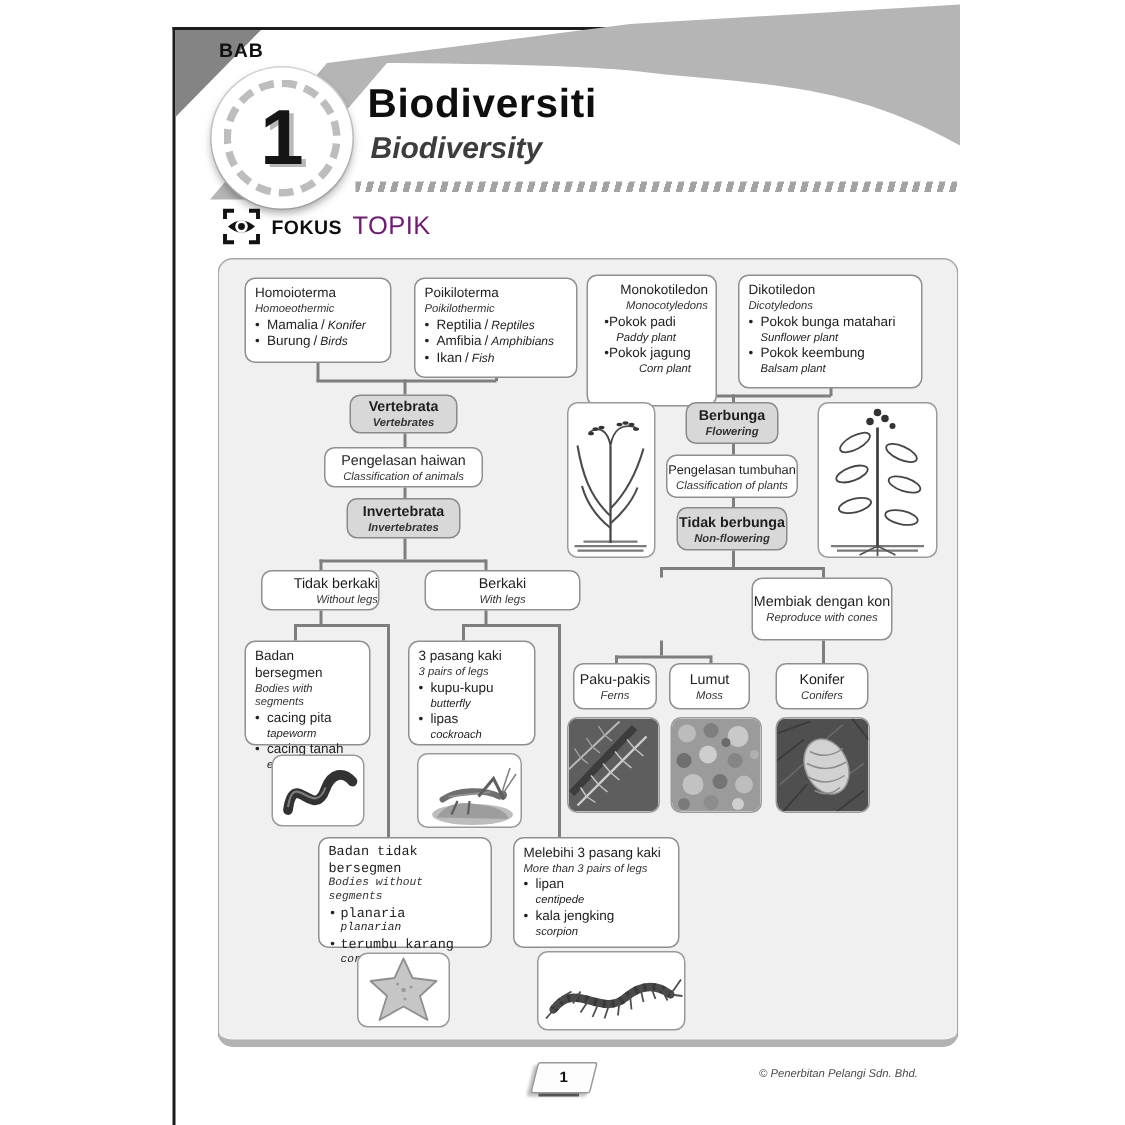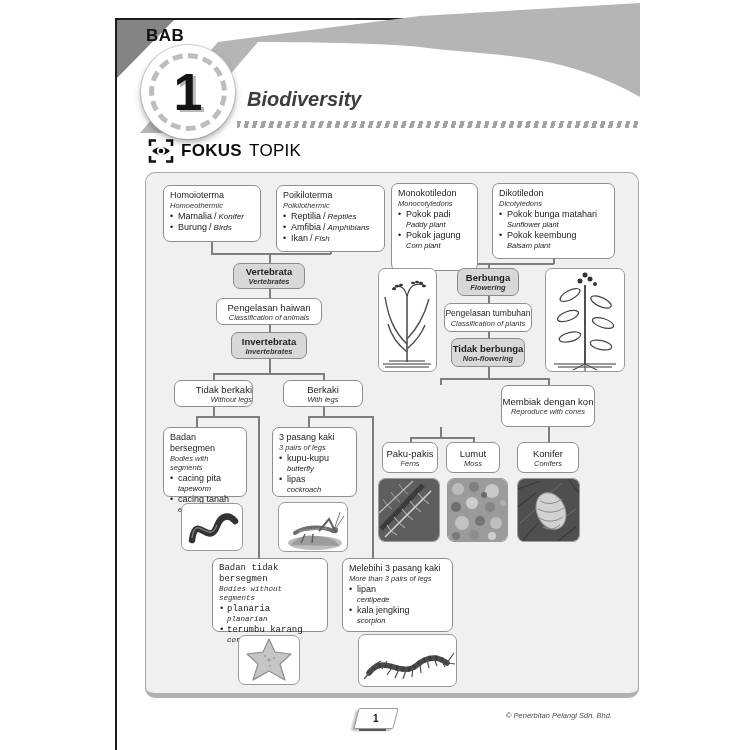--- a/index.html
+++ b/index.html
@@ -1,33 +1,33 @@
 <!DOCTYPE html>
 <html><head>
 <meta charset="utf-8">
 <style>
   html,body{margin:0;padding:0;background:#fff;}
   #page{position:relative;width:750px;height:750px;background:#fff;overflow:hidden;
         font-family:"Liberation Sans",sans-serif;color:#222;}
   .abs{position:absolute;}
   .ln{position:absolute;background:#7e7e7e;}
   
-  #chapter-label{left:146px;top:26px;font-size:17px;font-weight:bold;color:#111;letter-spacing:.5px;}
+  #chapter-label{left:146px;top:26px;font-size:13px;font-weight:bold;color:#111;letter-spacing:.5px;}
   #badge-outer{left:141px;top:45px;width:94px;height:94px;border-radius:50%;background:#fff;
      box-shadow:0 3px 6px rgba(0,0,0,.35),0 0 0 1px #d9d9d9;}
   #badge-ring{left:149px;top:53px;width:78px;height:78px;border-radius:50%;border:5px dashed #bdbdbd;box-sizing:border-box;}
   #badge-num{left:141px;top:45px;width:94px;height:94px;display:flex;align-items:center;justify-content:center;
      font-size:52px;font-weight:bold;color:#151515;text-shadow:3px 2px 0 #b9b9b9;}
   #title-ms{left:245px;top:54px;font-size:27px;font-weight:bold;color:#0e0e0e;letter-spacing:.5px;}
   #title-en{left:247px;top:88px;font-size:20px;font-weight:bold;font-style:italic;color:#3d3d3d;}
   #dashes{left:237px;top:121px;width:401px;height:7px;
      background:repeating-linear-gradient(105deg,#a3a3a3 0 4px,transparent 4px 8px);}
   #fokus-row{left:148px;top:138px;display:flex;align-items:center;gap:7px;}
-  #fokus-label{font-size:17px;font-weight:bold;color:#0e0e0e;letter-spacing:.3px;}
-  #topik-label{font-size:17px;color:#000000;letter-spacing:.3px;}
+  #fokus-label{font-size:13px;font-weight:bold;color:#0e0e0e;letter-spacing:.3px;}
+  #topik-label{font-size:17px;color:#701a75;letter-spacing:.3px;}
   
   #panel{left:145px;top:172px;width:494px;height:526px;background:#f0f0f0;border:1px solid #a8a8a8;
      border-bottom:5px solid #b2b2b2;border-radius:10px;box-sizing:border-box;}
   
   .box{position:absolute;background:#fff;border:1px solid #8f8f8f;border-radius:7px;box-sizing:border-box;}
   .list{padding:4px 5px 2px 6px;text-align:left;}
   .list .t{font-size:9px;color:#1d1d1d;line-height:11px;}
   .list .s{font-size:7.5px;font-style:italic;color:#333;line-height:9px;margin-bottom:1px;}
   .bi{font-size:9px;line-height:11px;display:flex;}
   .bi .dot{width:8px;flex:0 0 8px;}
@@ -62,20 +62,21 @@
     <polygon points="140,133 218,42 258,42 180,133" fill="#b5b5b5"></polygon>
     <path d="M218,42 L420,16 L640,3 L640,97 C560,52 500,57 420,47 C380,43 300,42 218,42 Z" fill="#b5b5b5"></path>
   </svg>
 
   <div class="abs" id="chapter-label">BAB</div>
 
   <div class="abs" id="badge-outer"></div>
   <div class="abs" id="badge-ring"></div>
   <div class="abs" id="badge-num">1</div>
 
+  <div class="abs" id="title-ms">Biodiversiti</div>
   <div class="abs" id="title-en">Biodiversity</div>
   <div class="abs" id="dashes"></div>
 
   <div class="abs" id="fokus-row">
     <svg width="26" height="26" viewBox="0 0 26 26">
       <path d="M2,8 V2.5 H8 M18,2.5 H24 V8 M24,18 V23.5 H18 M8,23.5 H2 V18" fill="none" stroke="#111" stroke-width="2.6"></path>
       <path d="M4,13 Q13,5 22,13 Q13,21 4,13 Z" fill="#111"></path>
       <circle cx="13" cy="13" r="4.2" fill="#fff"></circle>
       <circle cx="13" cy="13" r="2.3" fill="#111"></circle>
     </svg>
@@ -158,21 +159,21 @@
         <em>Amphibians</em>
       </div>
     <div class="bi">
         <span class="dot">•</span>
         <span>Ikan</span>
         <span class="sep">/</span>
         <em>Fish</em>
       </div>
   </div>
 
-  <div class="box list" style="left:391px;top:183px;width:87px;height:88px;">
+  <div class="box list" style="left:391px;top:183px;width:87px;height:88px;text-align:right;">
     <div class="t">Monokotiledon</div>
     <div class="s">Monocotyledons</div>
     <div class="bi bi2">
         <span class="dot">•</span>
         <div><span>Pokok padi</span><em>Paddy plant</em></div>
       </div>
     <div class="bi bi2">
         <span class="dot">•</span>
         <div><span>Pokok jagung</span><em>Corn plant</em></div>
       </div>
@@ -200,21 +201,21 @@
       <div class="l2">Classification of animals</div>
   </div>
   <div class="box cbox gray" style="left:231px;top:332px;width:76px;height:27px;">
     <div class="l1">Invertebrata</div>
       <div class="l2">Invertebrates</div>
   </div>
   <div class="box cbox" style="left:174px;top:380px;width:79px;height:27px;align-items:flex-end;">
     <div class="l1">Tidak berkaki</div>
       <div class="l2">Without legs</div>
   </div>
-  <div class="box cbox" style="left:283px;top:380px;width:80px;height:27px;">
+  <div class="box cbox" style="left:283px;top:380px;width:104px;height:27px;">
     <div class="l1">Berkaki</div>
       <div class="l2">With legs</div>
   </div>
 
   <div class="box list" style="left:163px;top:427px;width:84px;height:70px;">
     <div class="t">Badan bersegmen</div>
     <div class="s">Bodies with segments</div>
     <div class="bi bi2">
         <span class="dot">•</span>
         <div><span>cacing pita</span><em>tapeworm</em></div>

